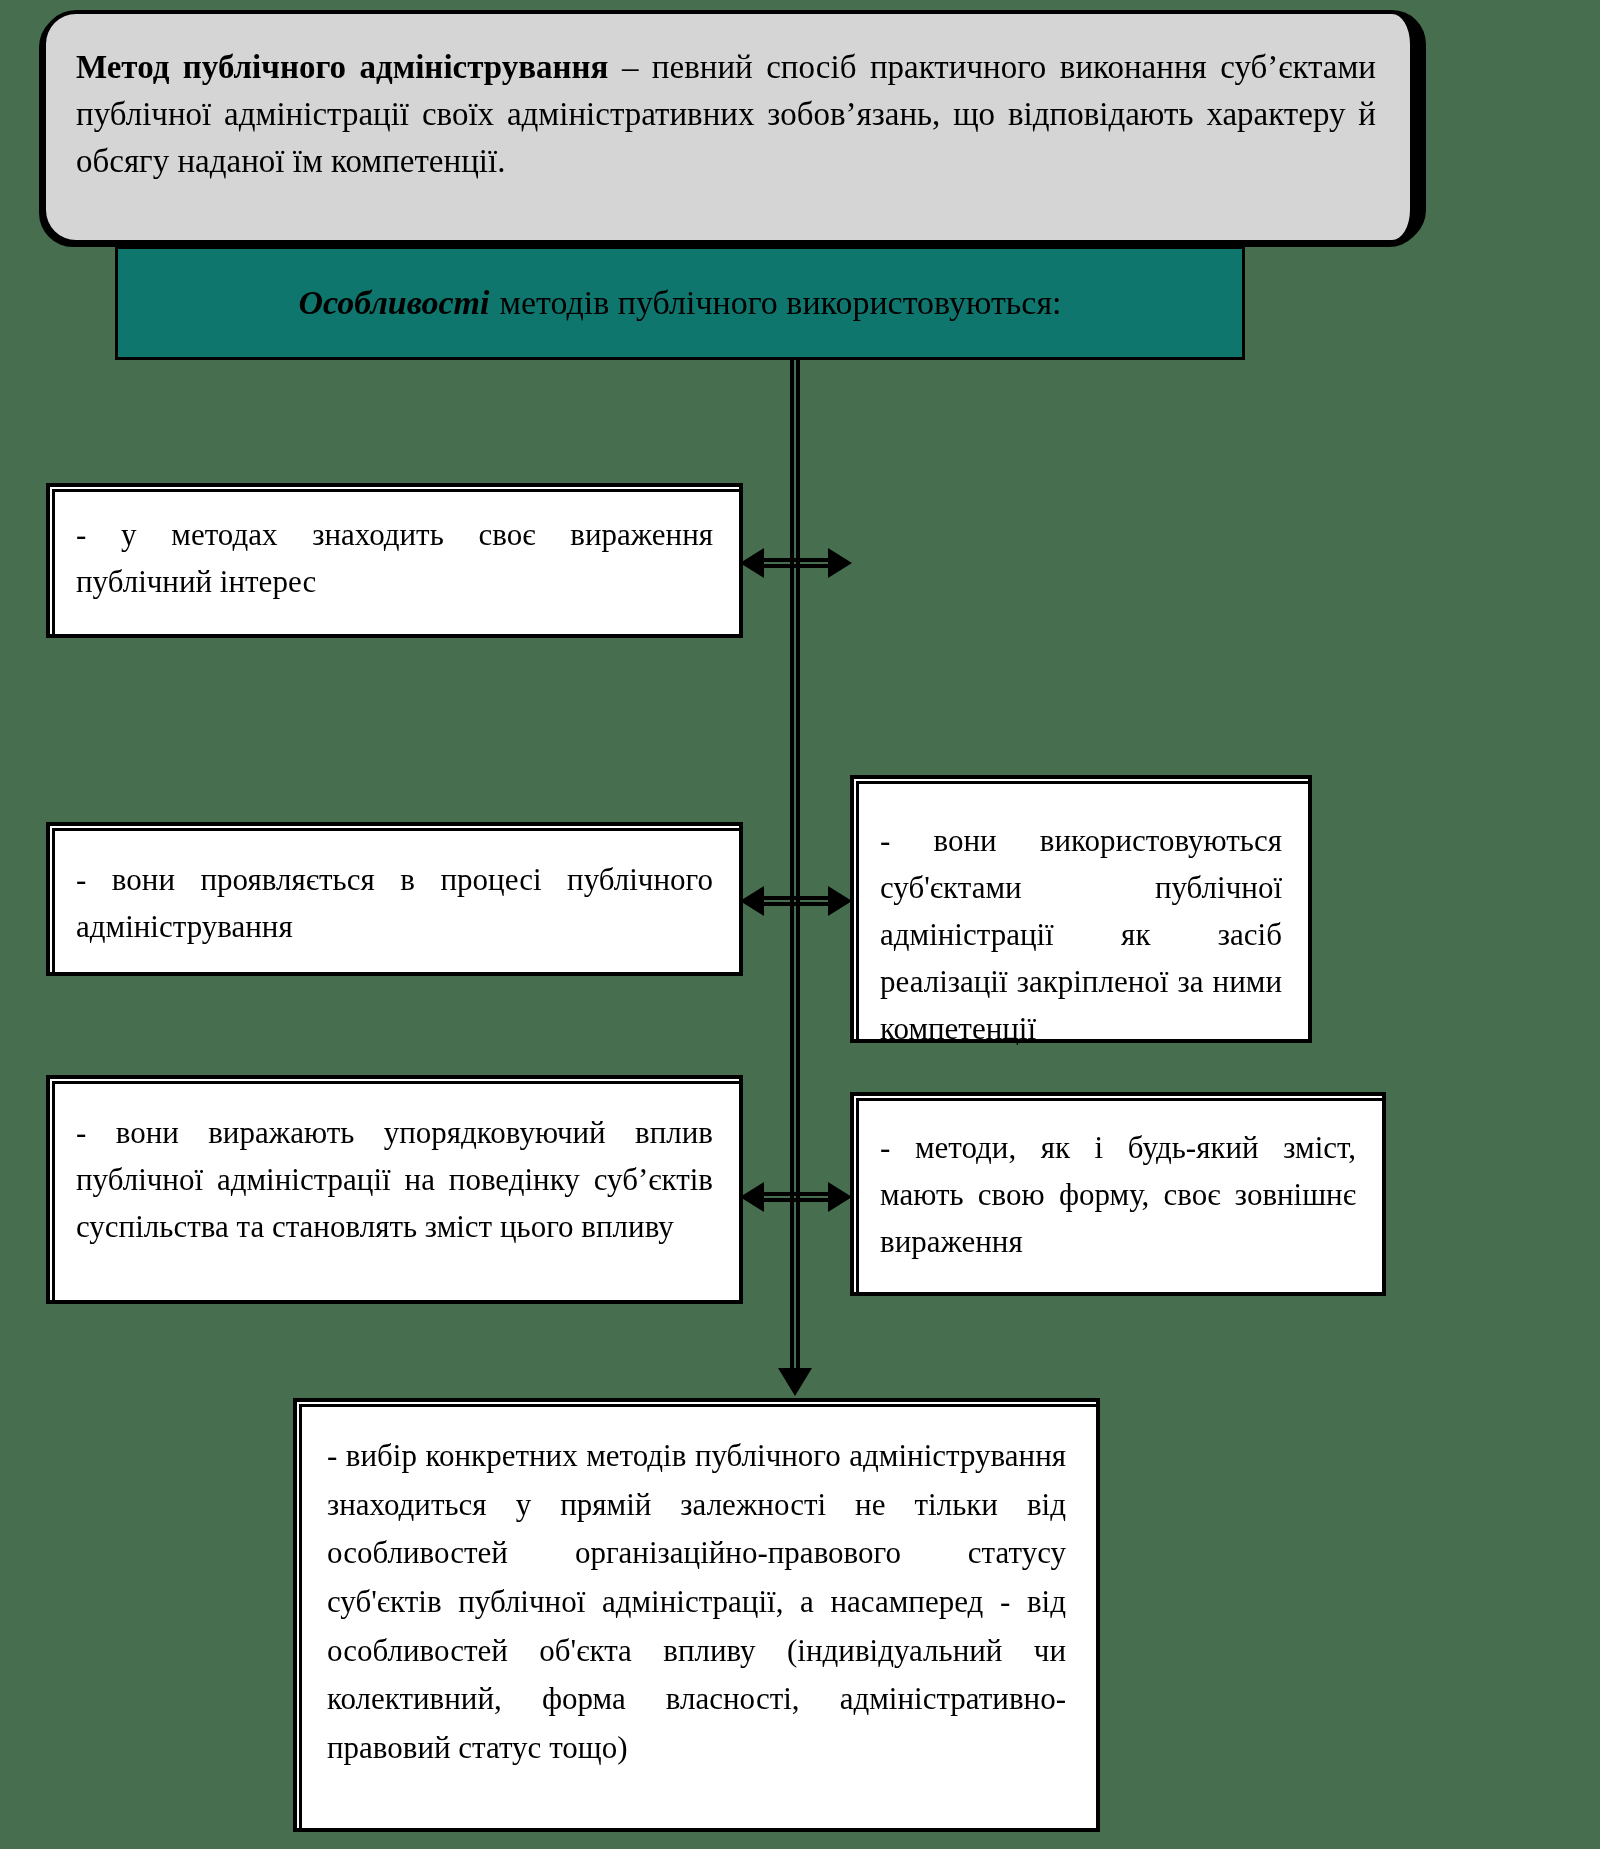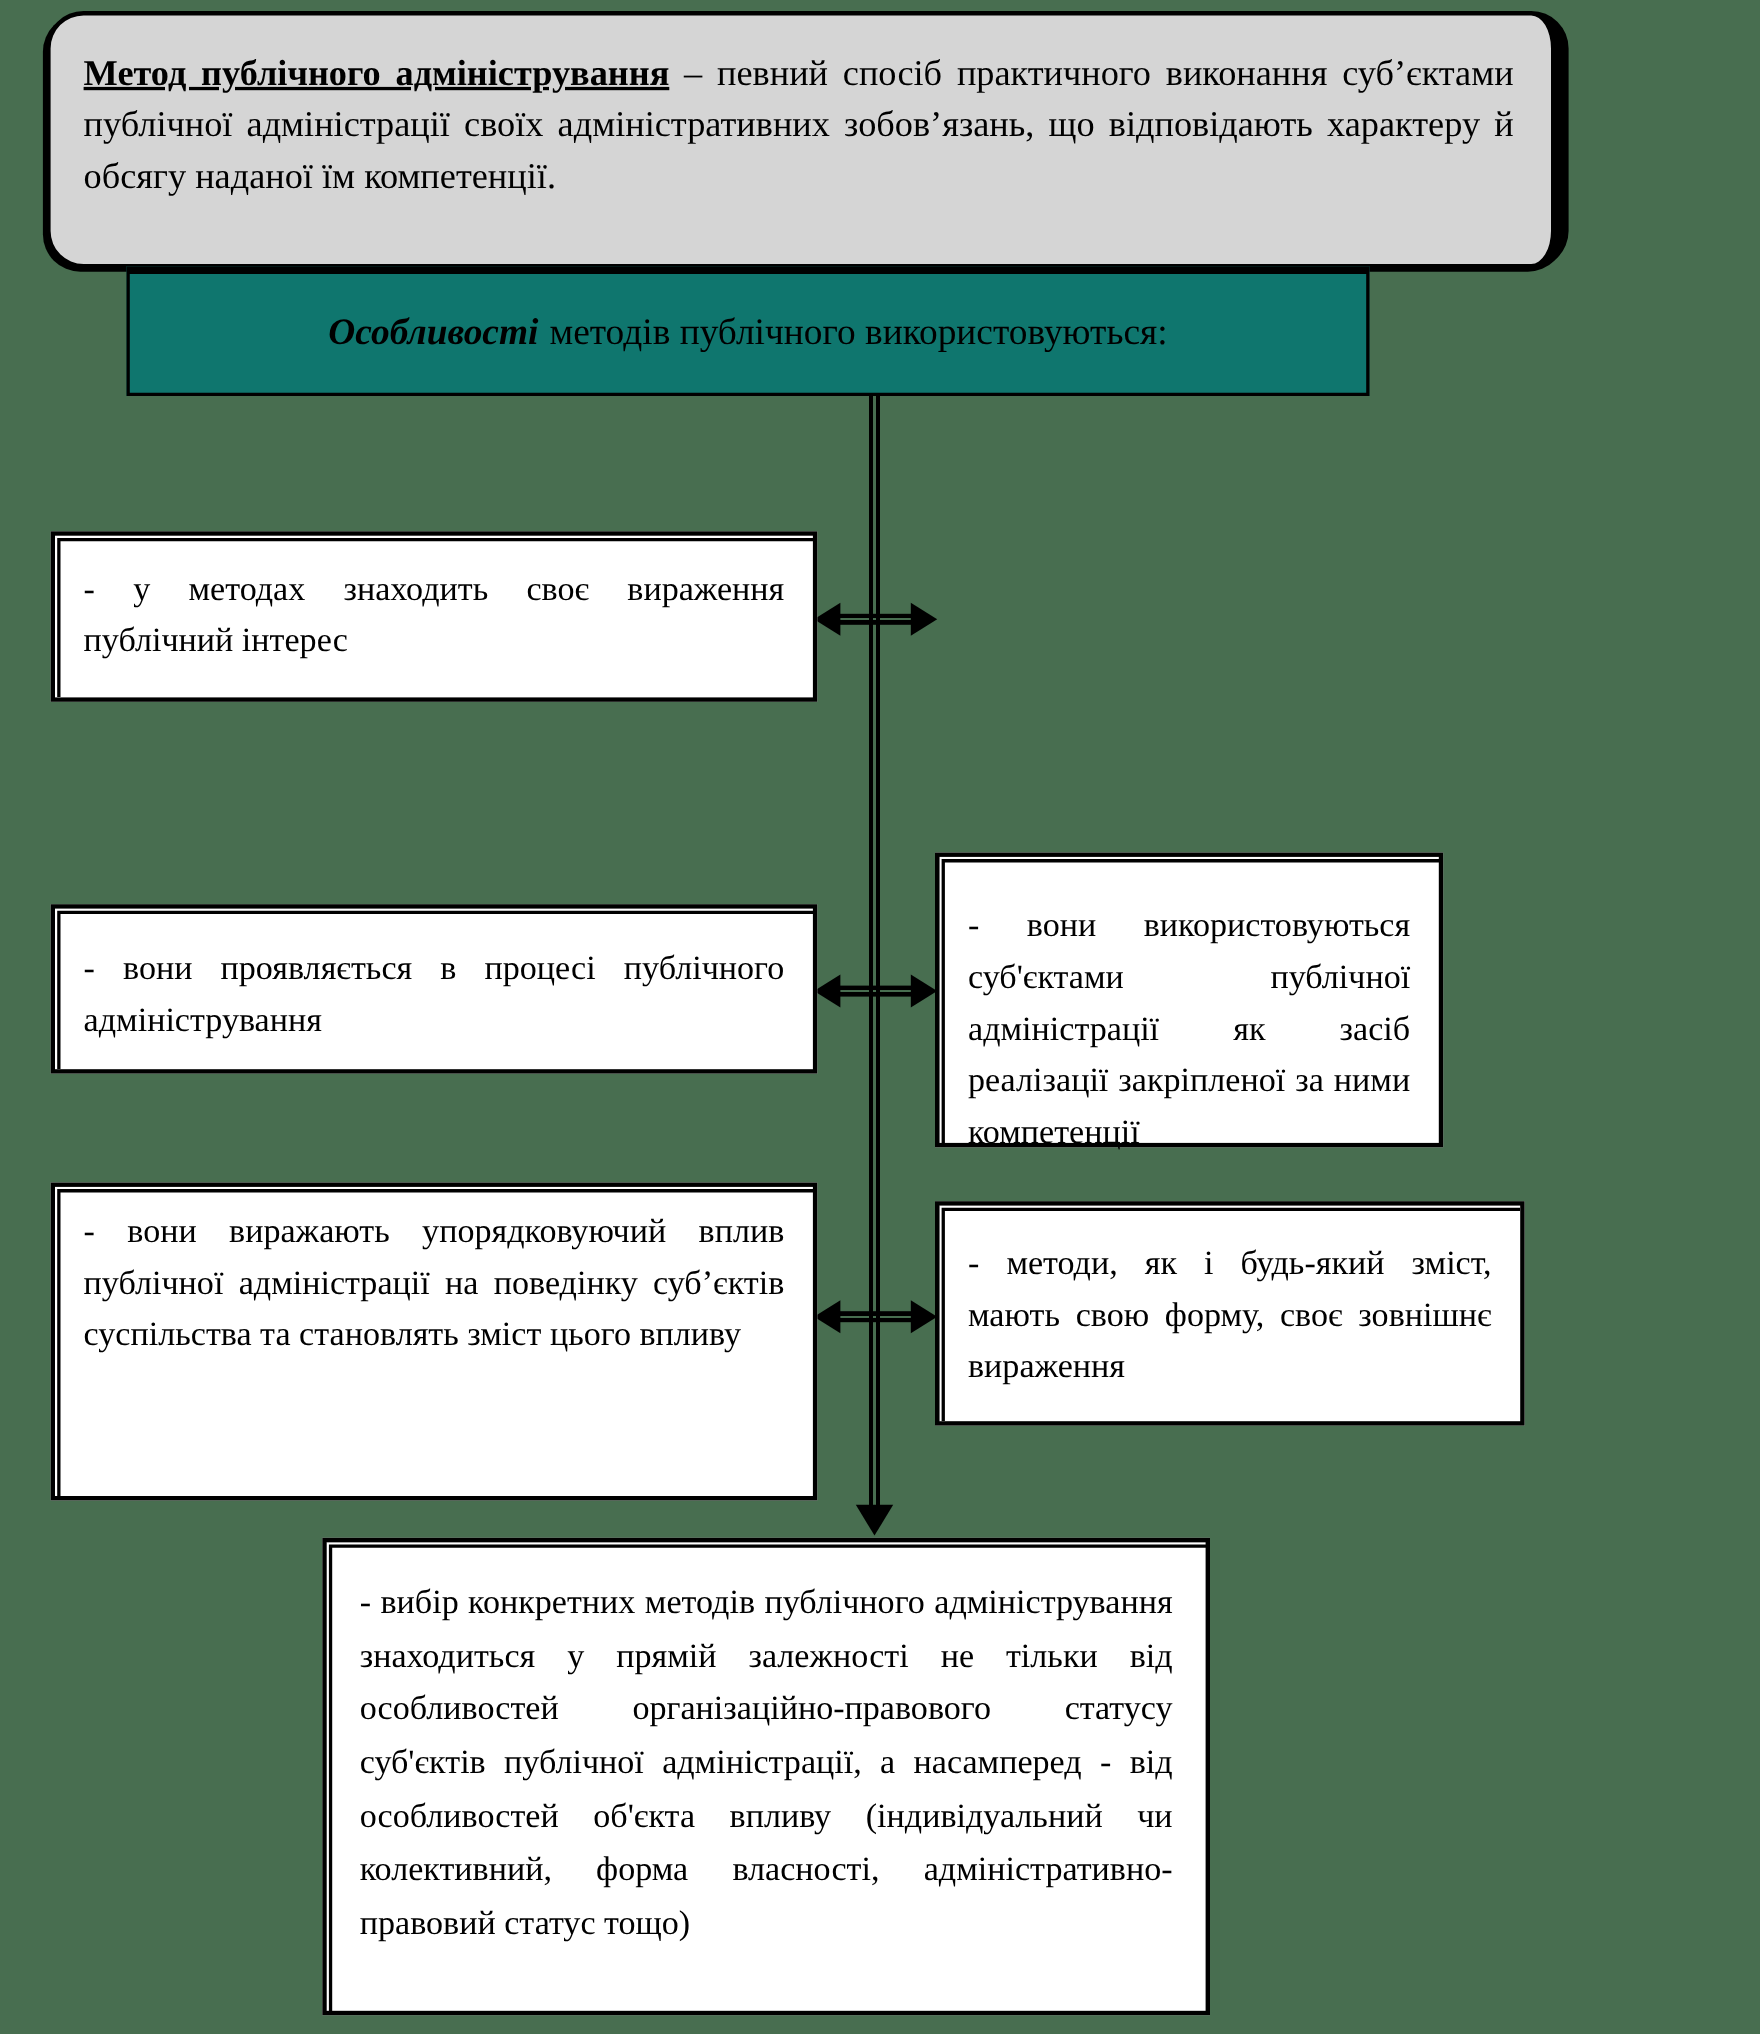--- a/index.html
+++ b/index.html
@@ -19,21 +19,21 @@
     background:#d5d5d5;
     border:4px solid #000;
     border-right:16px solid #000;
     border-radius:34px;
     box-shadow:-3px 3px 0 #000;
     padding:30px 34px 0 30px;
     box-sizing:content-box;
     font-size:33px;line-height:1.42;color:#000;
     text-align:justify;text-align-last:left;
   }
-  .def-box b{font-weight:bold;text-decoration:underline;}
+  .def-box b{font-weight:bold;}
   
   .header-box{
     position:absolute;left:115px;top:242px;width:1130px;height:118px;
     background:#0f766e;
     border:3px solid #000;
     border-top-width:7px;
     box-sizing:border-box;
     display:flex;align-items:center;justify-content:center;
     font-size:34px;color:#000;
   }
@@ -59,21 +59,21 @@
     box-sizing:border-box;
     color:#000;
     font-size:31px;line-height:1.52;
     text-align:justify;text-align-last:left;
     padding:24px 26px;
   }
   .fbox-l1{left:46px;top:483px;width:697px;height:155px;}
   .fbox-r1{left:850px;top:410px;width:462px;height:308px;padding-top:30px;}
   .fbox-l2{left:46px;top:822px;width:697px;height:154px;padding-top:30px;}
   .fbox-r2{left:850px;top:775px;width:462px;height:268px;padding-top:38px;}
-  .fbox-l3{left:46px;top:1075px;width:697px;height:289px;padding-top:16px;}
+  .fbox-l3{left:46px;top:1075px;width:697px;height:229px;padding-top:30px;}
   .fbox-r3{left:850px;top:1092px;width:536px;height:204px;padding-top:28px;}
   .fbox-bottom{
     left:293px;top:1398px;width:807px;height:434px;
     padding:30px 30px;
     line-height:1.57;
   }
   
   .h-arrow{
     position:absolute;height:30px;
   }

